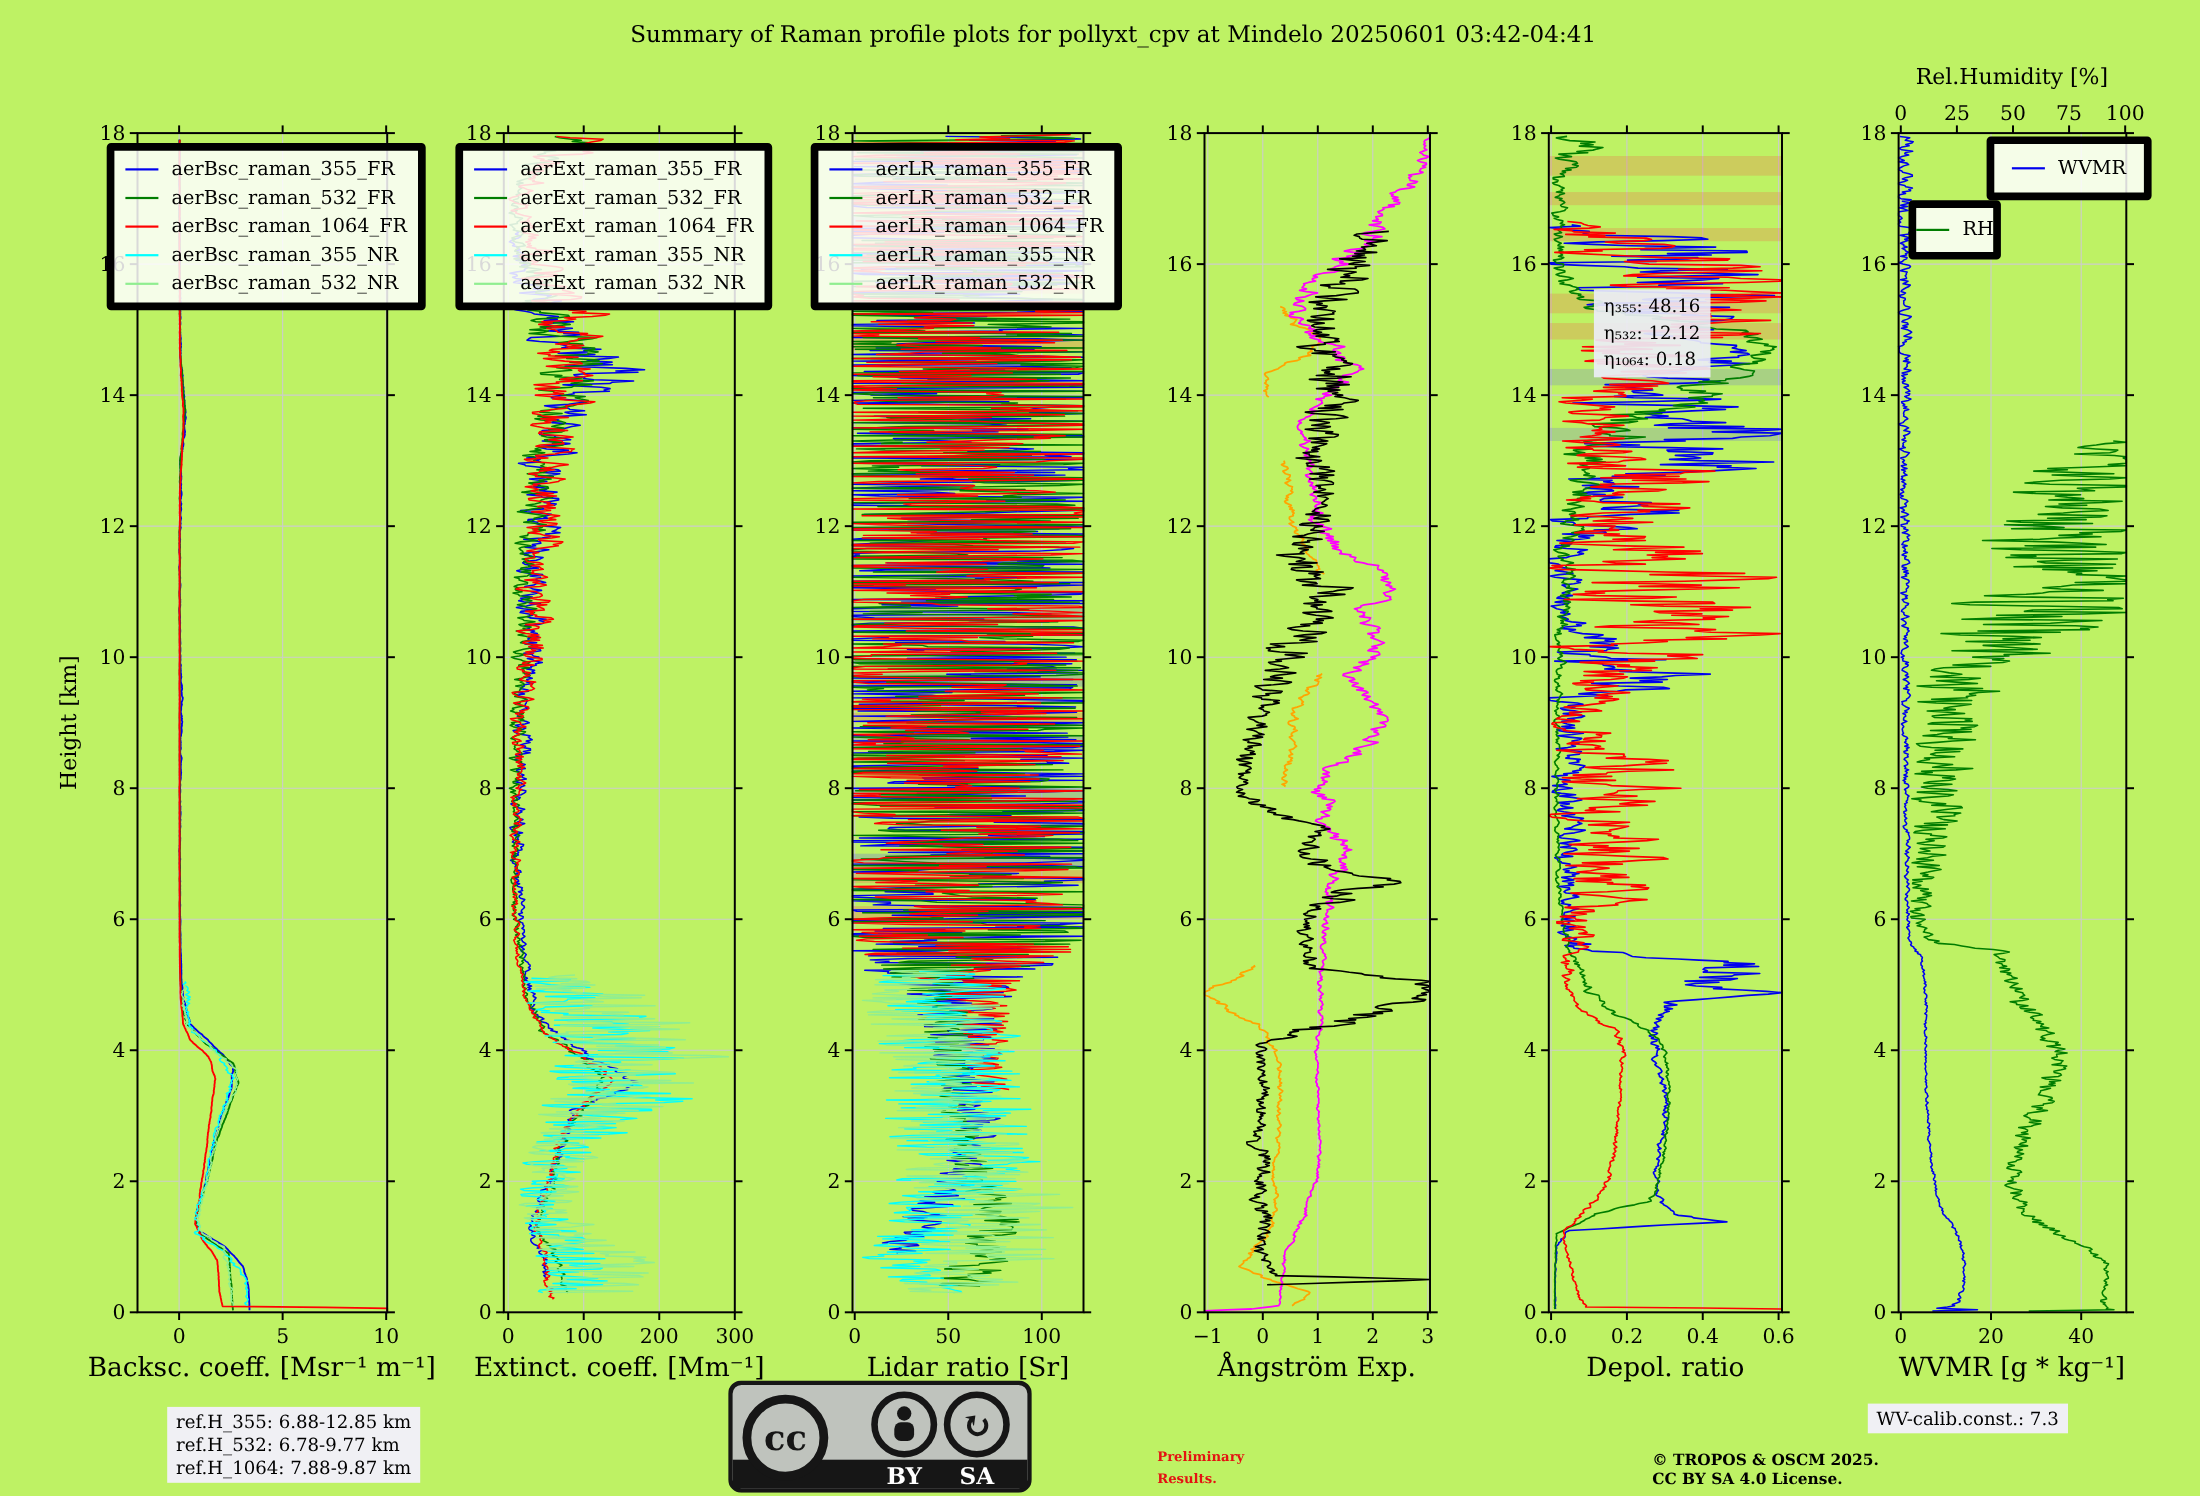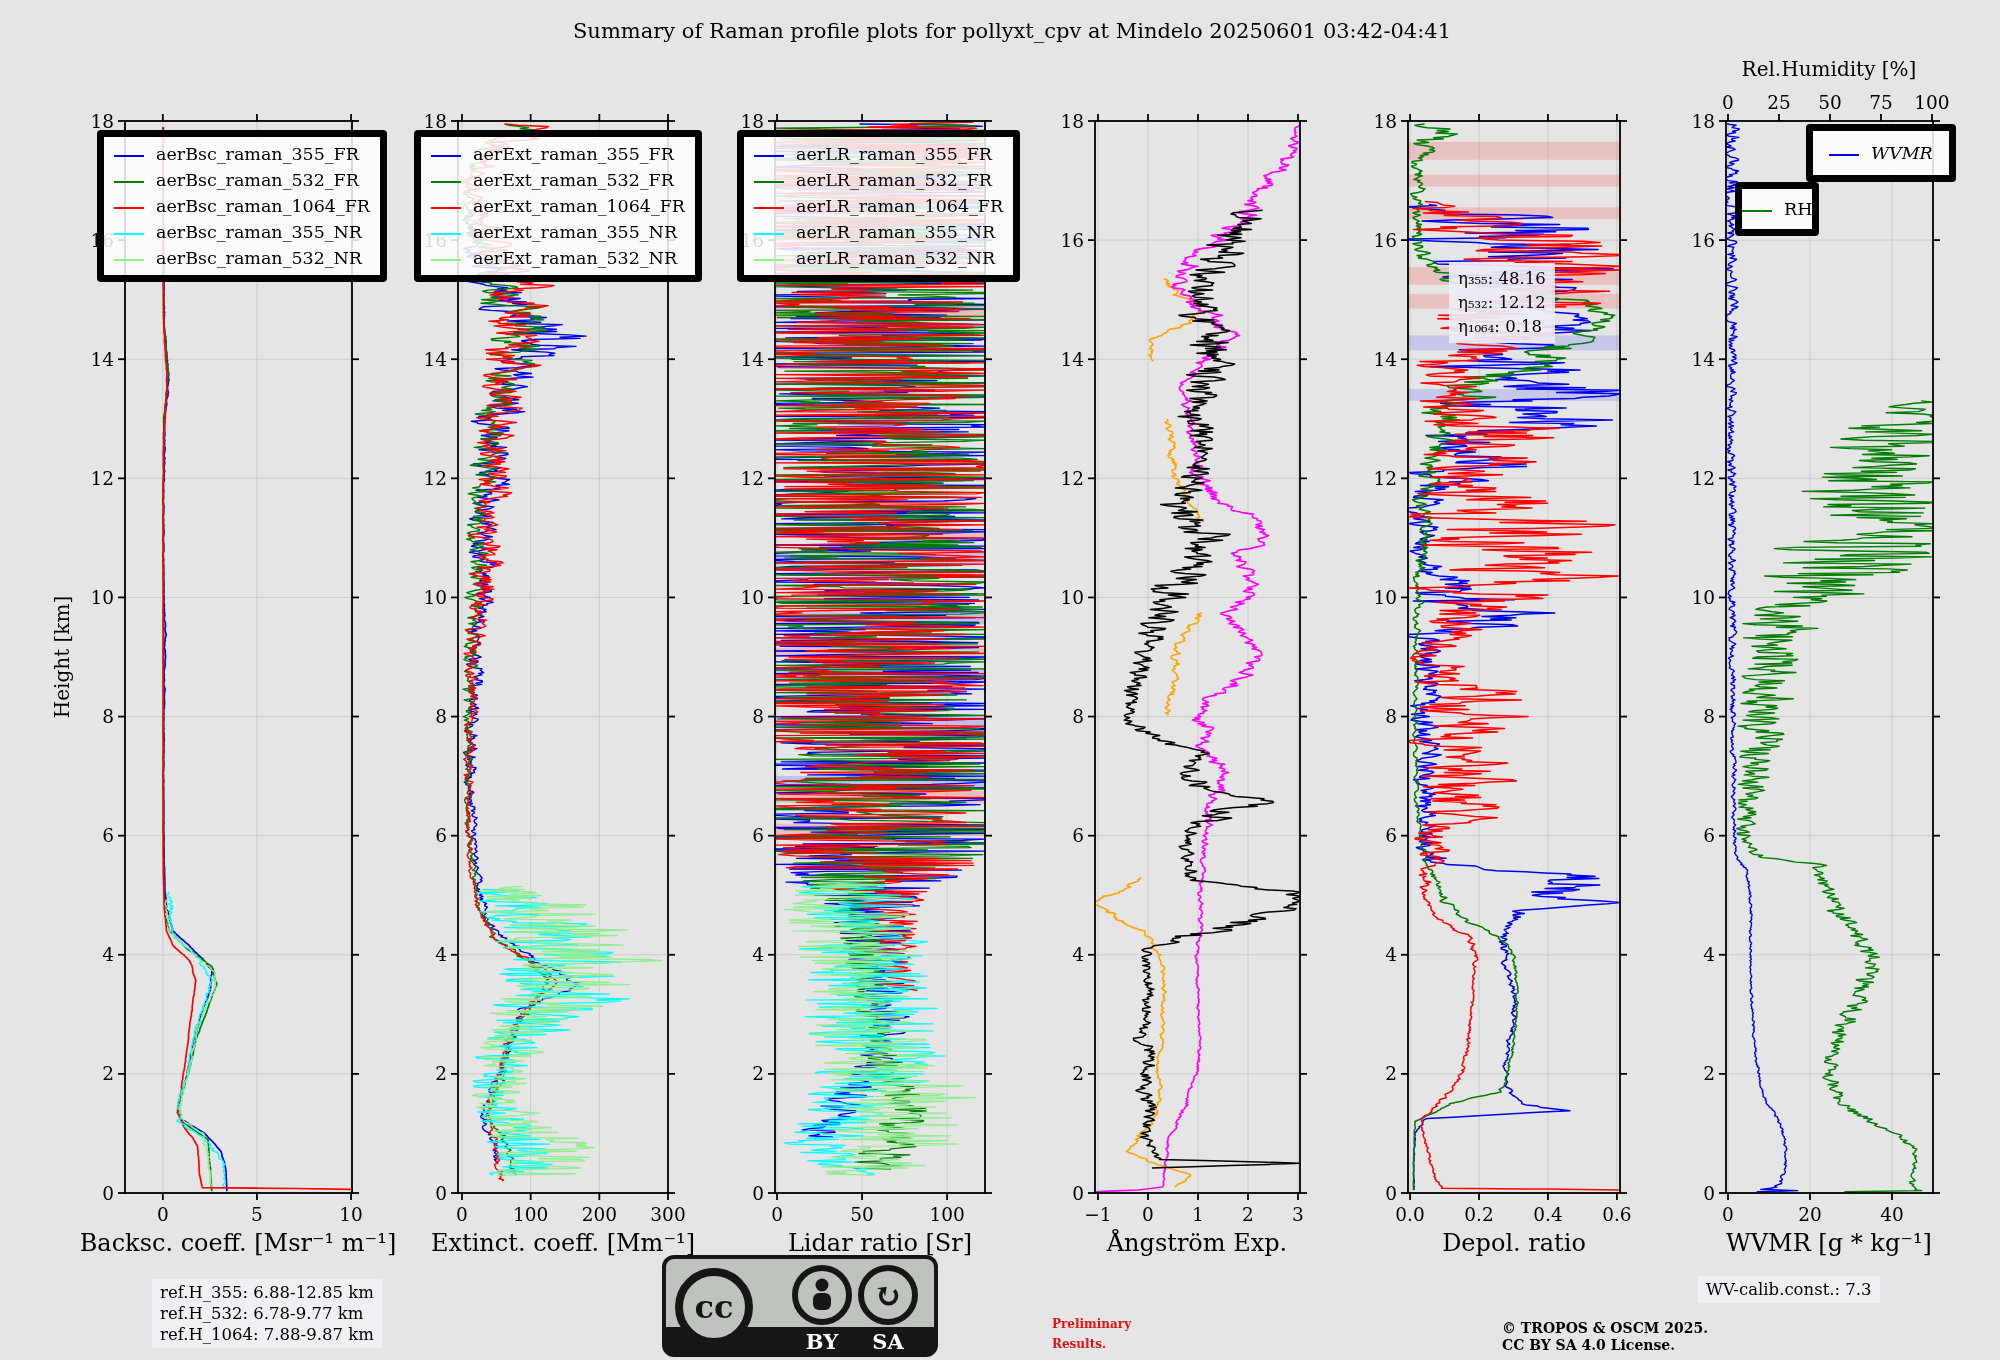--- a/index.html
+++ b/index.html
@@ -1,17 +1,17 @@
 <!DOCTYPE html>
 <html><head>
 <meta charset="utf-8">
 <style>
   *{margin:0;padding:0;box-sizing:border-box}
   html,body{width:2000px;height:1360px;background:#fff;font-family:"DejaVu Serif",serif;color:#000}
-  #fig{position:absolute;left:0;top:0;width:2000px;height:1360px;background:#e5e5e5;overflow:hidden}
+  #fig{position:absolute;left:0;top:0;width:2000px;height:1360px;background:#bef264;overflow:hidden}
   .title{position:absolute;top:19px;left:1012px;transform:translateX(-50%);font-size:21px;white-space:nowrap}
   .ylab{position:absolute;left:62px;top:657px;transform:translate(-50%,-50%) rotate(-90deg);font-size:20px;white-space:nowrap}
   .xlab{position:absolute;top:1229px;transform:translateX(-50%);font-size:24px;white-space:nowrap}
   .toplab{position:absolute;top:57px;transform:translateX(-50%);font-size:20px;white-space:nowrap}
   #plots-svg{position:absolute;left:0;top:0}
   .legend{position:absolute;background:rgba(255,255,255,.85);border:7px solid #000000;border-radius:4px;
           padding:4px 10px;font-size:17.5px;line-height:26px;white-space:nowrap;z-index:5}
   .legend .sw{display:inline-block;width:30px;height:0;border-top:2.4px solid #000;vertical-align:middle;margin-right:12px}
   .eta{position:absolute;left:1449px;top:263px;background:rgba(235,237,246,.92);padding:4px 9px;
        font-size:16.5px;line-height:24px;z-index:5}
@@ -493,19 +493,19 @@
       <div><span class="sw" style="border-top-color: rgb(0, 255, 255);"></span><span>aerExt_raman_355_NR</span></div>
       <div><span class="sw" style="border-top-color: rgb(144, 238, 144);"></span><span>aerExt_raman_532_NR</span></div>
     </div>
     <div class="legend" style="left: 737px; top: 130px;">
       <div><span class="sw" style="border-top-color: rgb(0, 0, 238);"></span><span>aerLR_raman_355_FR</span></div>
       <div><span class="sw" style="border-top-color: rgb(0, 125, 0);"></span><span>aerLR_raman_532_FR</span></div>
       <div><span class="sw" style="border-top-color: rgb(255, 0, 0);"></span><span>aerLR_raman_1064_FR</span></div>
       <div><span class="sw" style="border-top-color: rgb(0, 255, 255);"></span><span>aerLR_raman_355_NR</span></div>
       <div><span class="sw" style="border-top-color: rgb(144, 238, 144);"></span><span>aerLR_raman_532_NR</span></div>
     </div>
-    <div class="legend" style="left: 1806px; top: 124px; padding: 9px 16px; font-style: italic;">
+    <div class="legend" style="left: 1806px; top: 124px; padding: 9px 16px;">
       <div><span class="sw" style="border-top-color: rgb(0, 0, 238);"></span><span>WVMR</span></div>
     </div>
     <div class="legend" style="left: 1735px; top: 182px; padding: 7px 0; text-align: right;">
       <div><span class="sw" style="border-top-color: rgb(0, 125, 0);"></span><span>RH</span></div>
     </div>
   </div>
 
 </body></html>

